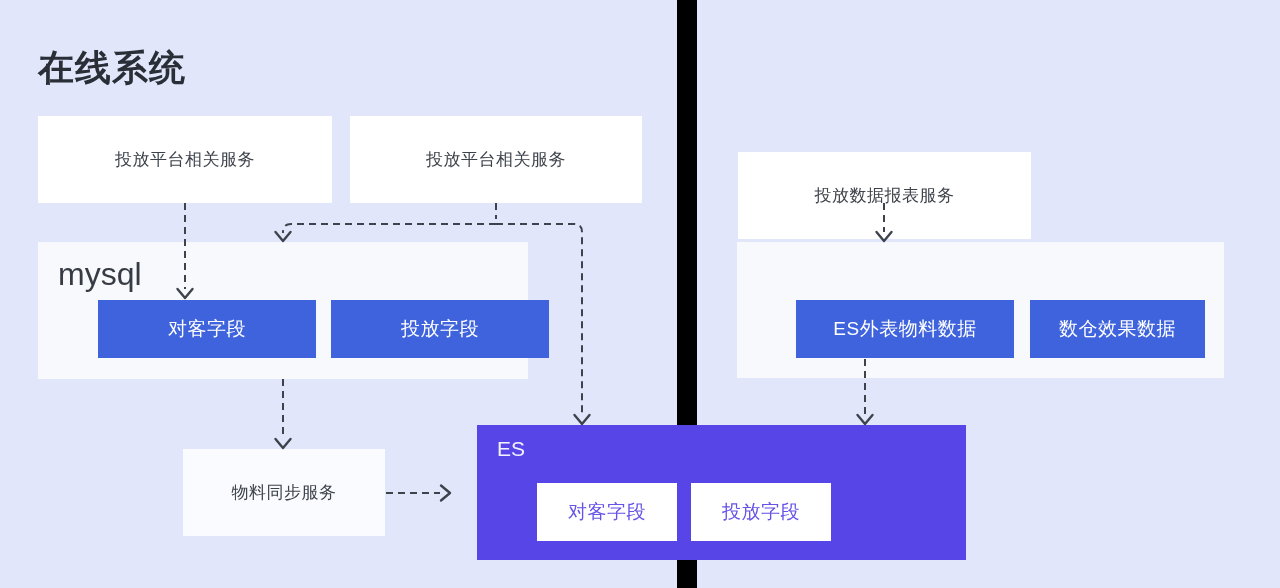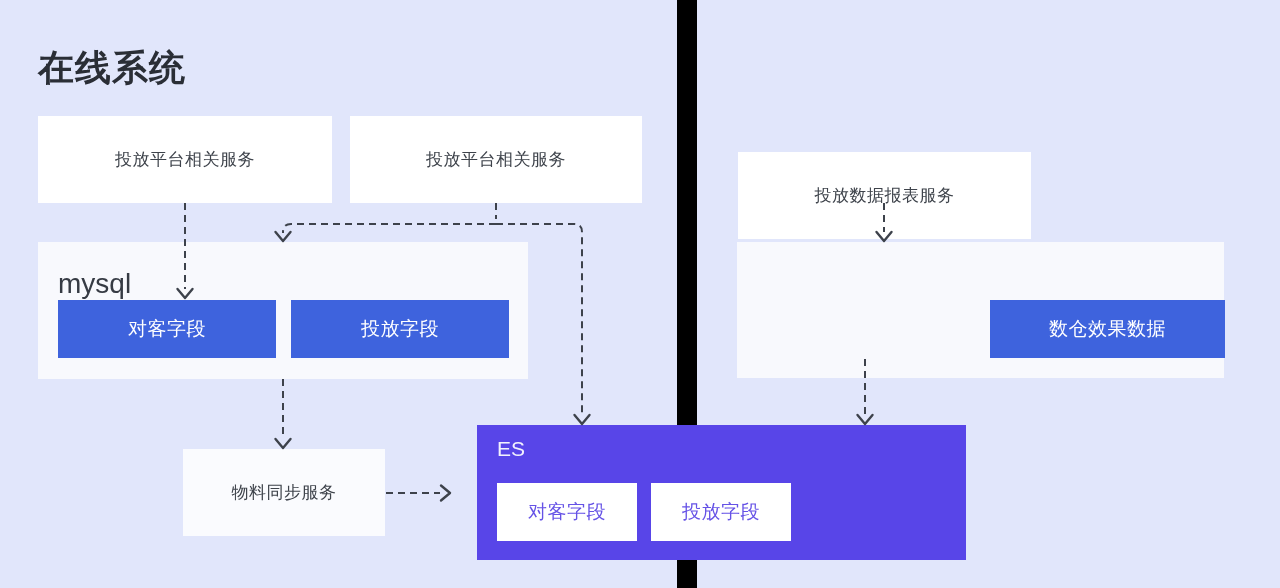--- a/index.html
+++ b/index.html
@@ -47,34 +47,35 @@
   .node-box.soft { background: #fafbfe; }
 
   .container {
     position: absolute;
     background: var(--container-bg);
     z-index: 5;
   }
   .container-label {
     position: absolute;
     left: 20px;
-    top: 26px;
-    font-size: 28px;
+    top: 14px;
+    font-size: 32px;
     color: var(--label-gray);
   }
 
   .field-chip {
     position: absolute;
     top: 58px;
     height: 58px;
     display: flex;
     align-items: center;
     justify-content: center;
     font-size: 19px;
     letter-spacing: 0.5px;
+    margin-left: 40px;
   }
   .field-chip.blue {
     background: var(--primary-blue);
     color: #ffffff;
   }
   .field-chip.white {
     background: #ffffff;
     color: var(--purple-text);
   }
 
@@ -150,21 +151,22 @@
     <div class="field-chip white" style="left:20px; width:140px;">对客字段</div>
     <div class="field-chip white" style="left:174px; width:140px;">投放字段</div>
   </div>
 
 
   <div class="node-box" style="left:738px; top:116px; width:293px; height:87px;margin-top:36px;">
     <span>投放数据报表服务</span>
   </div>
 
   <div class="container" style="left:737px; top:242px; width:487px; height:136px;">
-    <div class="field-chip blue" style="left:253px; width:235px;">数仓效果数据</div>
+    <div class="field-chip blue" style="left:19px; width:218px;">ES外表物料数据</div>
+    <div class="field-chip blue" style="left:253px; width:175px;">数仓效果数据</div>
   </div>
 
   <div class="divider"></div>
 
   <svg class="connectors" width="1280" height="588" viewBox="0 0 1280 588">
 
     <path class="dash" d="M185,203 V289"></path>
     <path class="chev" d="M177.5,289 L185,298 L192.5,289"></path>
 
     <path class="dash" d="M496,203 V219"></path>

